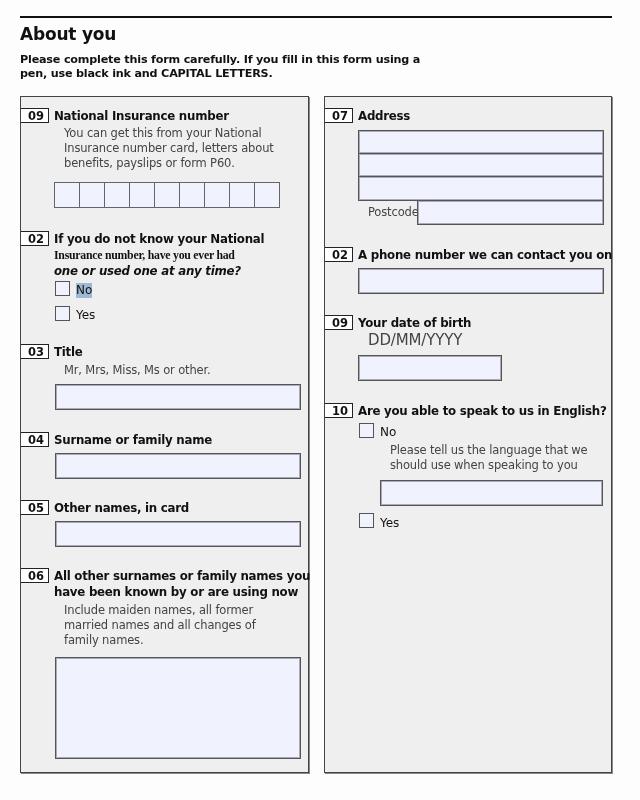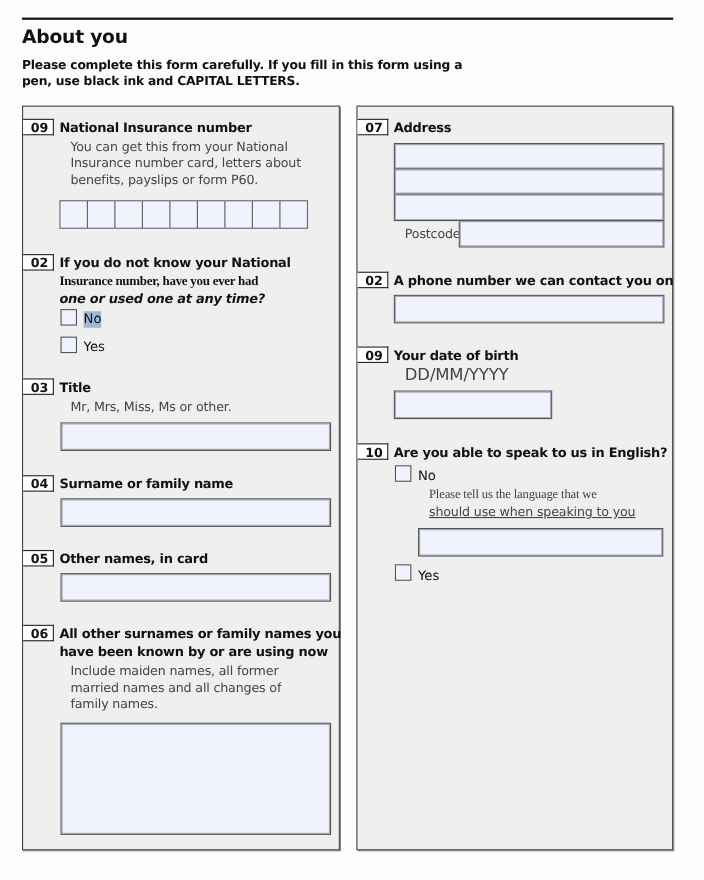--- a/index.html
+++ b/index.html
@@ -117,19 +117,19 @@
     <div class="qlabel">Your date of birth</div>
     <div class="hint" style="top:18px; font-size:15px;">DD/MM/YYYY</div>
     <div class="field" style="left:33px; top:40px; width:144px; height:26px;"></div>
   </div>
 
   <div class="q" style="top:306px;">
     <div class="qnum">10</div>
     <div class="qlabel">Are you able to speak to us in English?</div>
     <div class="cb" style="left:34px; top:20px;"></div>
     <div class="cblabel" style="left:55px; top:22px;">No</div>
-    <div class="hint" style="left:55px; top:40px;font-family:Liberation Serif, serif;">Please tell us the language that we</div>
-    <div class="hint" style="left:55px; top:55px;text-decoration:underline;">should use when speaking to you</div>
+    <div class="hint" style="left:55px; top:40px;">Please tell us the language that we</div>
+    <div class="hint" style="left:55px; top:55px;">should use when speaking to you</div>
     <div class="field" style="left:55px; top:77px; width:223px; height:26px;"></div>
     <div class="cb" style="left:34px; top:110px;"></div>
     <div class="cblabel" style="left:55px; top:113px;">Yes</div>
   </div>
 </div>
 
 </body></html>

